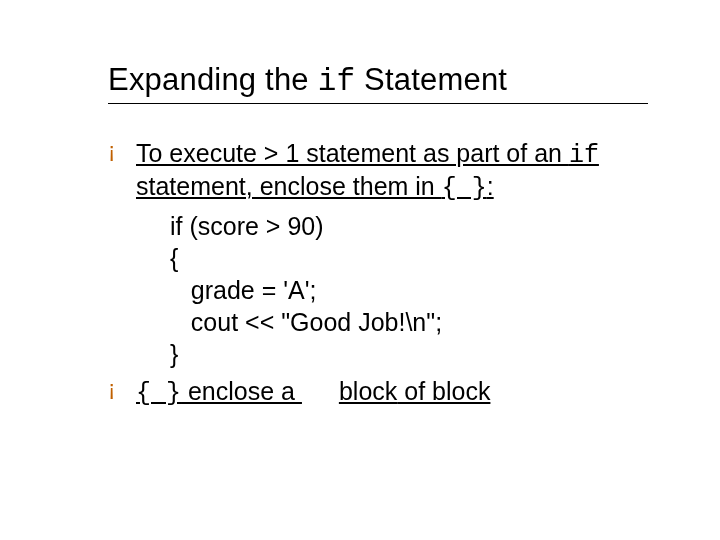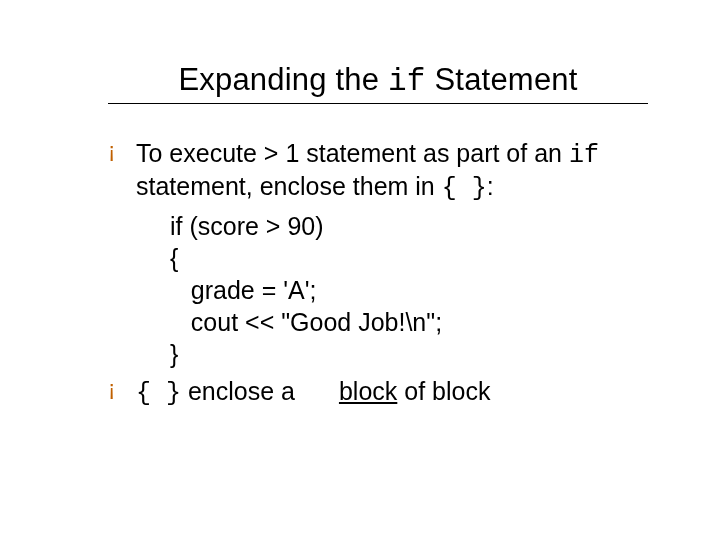--- a/index.html
+++ b/index.html
@@ -19,33 +19,33 @@
     padding: 62px 72px 0 108px;
     position: relative;
   }
   .title {
     font-size: 31px;
     font-weight: 400;
     border-bottom: 1px solid #000;
     padding-bottom: 4px;
     margin: 0 0 34px 0;
     letter-spacing: 0.2px;
-    text-align: center;
   }
   .title .code {
     font-family: "Courier New", Courier, monospace;
   }
   .body {
     font-size: 25px;
     line-height: 1.2;
   }
   .bullet1 {
     position: relative;
     padding-left: 28px;
     margin-bottom: 6px;
+    text-decoration: underline;
   }
   .bullet1::before {
     content: "¡";
     position: absolute;
     left: 0;
     top: 0;
     font-size: 22px;
     color: #c06000;
     font-family: Arial, sans-serif;
   }

